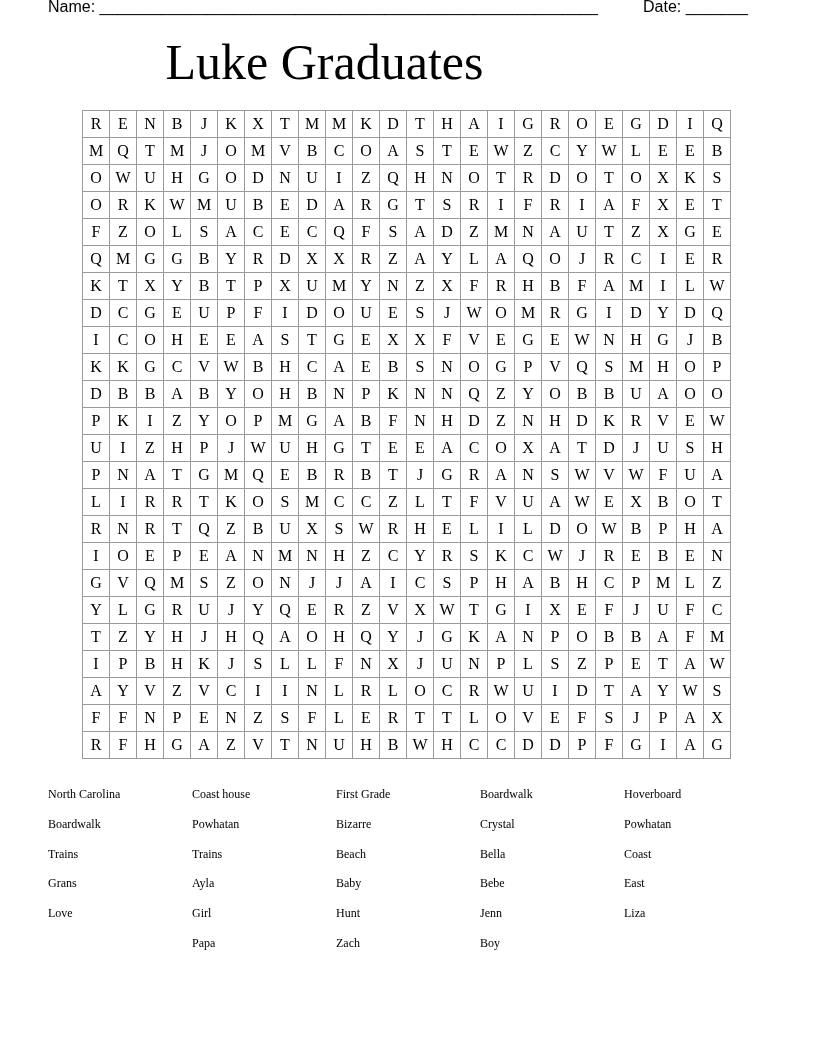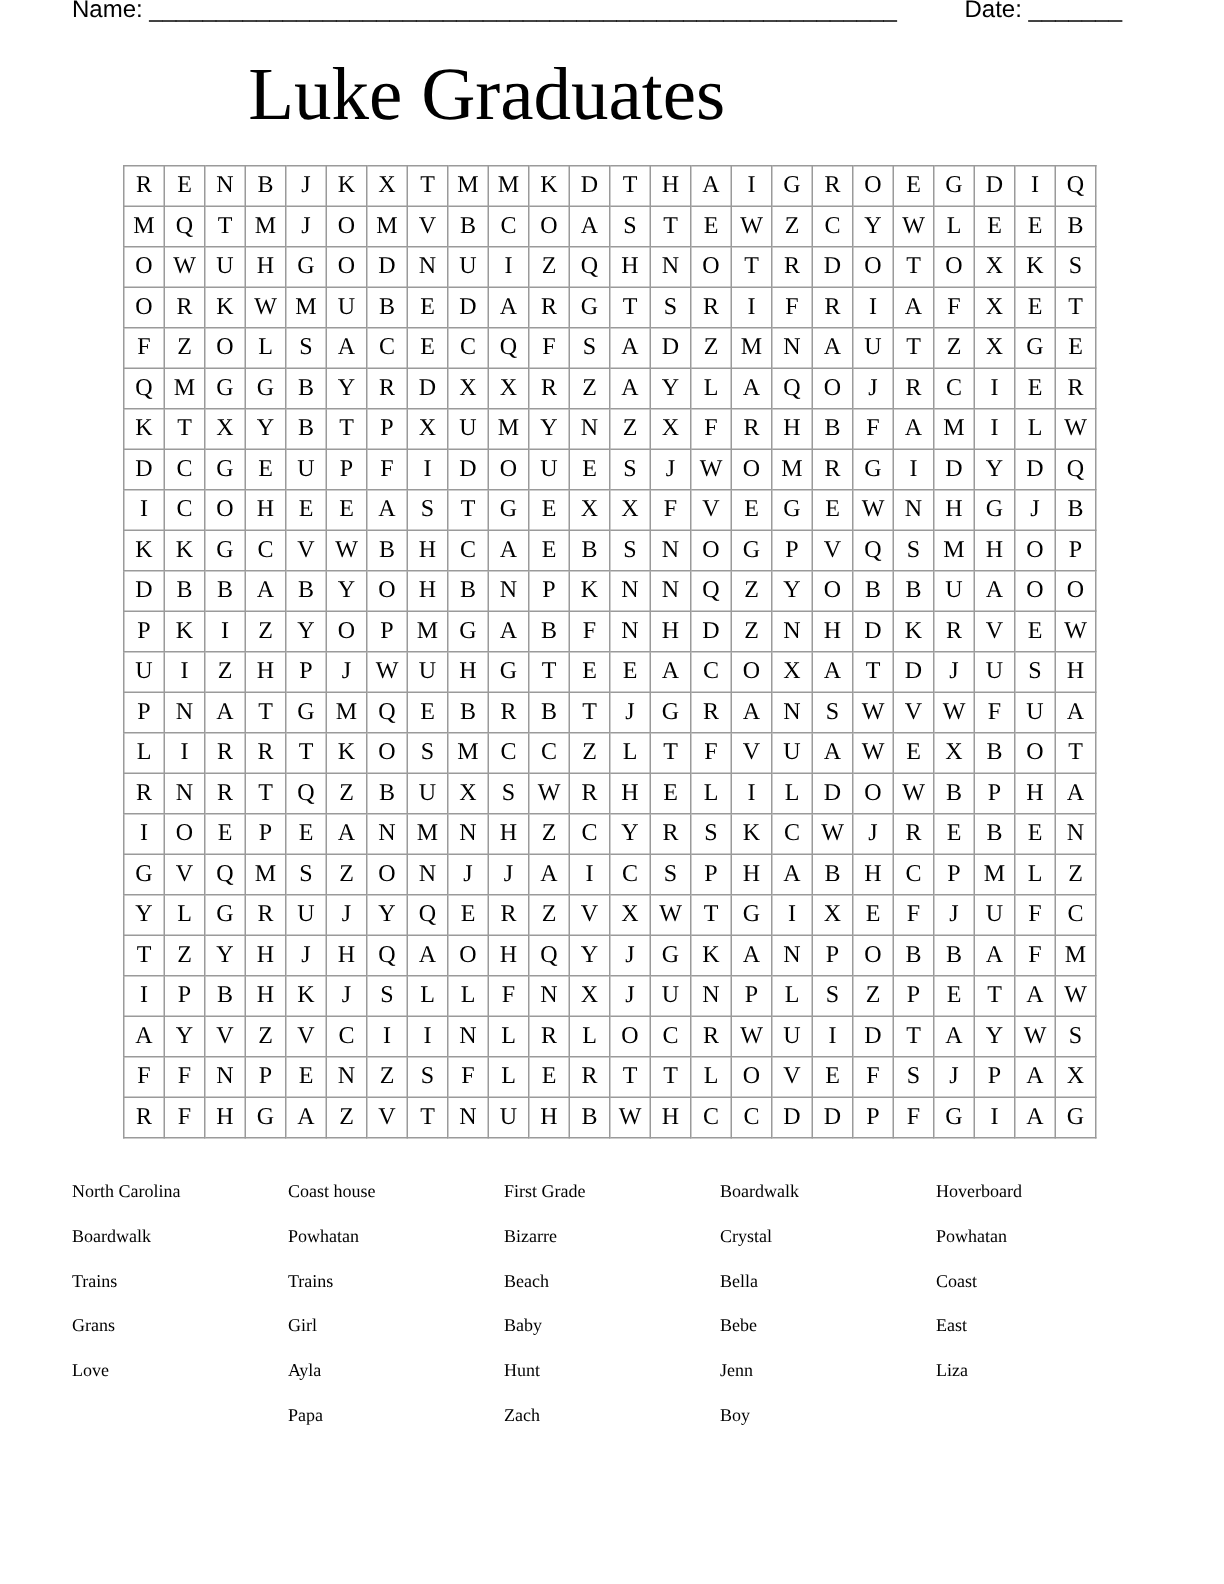--- a/index.html
+++ b/index.html
@@ -674,22 +674,22 @@
       <span>North Carolina</span>
       <span>Boardwalk</span>
       <span>Trains</span>
       <span>Grans</span>
       <span>Love</span>
     </div>
     <div class="col">
       <span>Coast house</span>
       <span>Powhatan</span>
       <span>Trains</span>
+      <span>Ayla</span>
       <span>Girl</span>
-      <span>Ayla</span>
       <span>Papa</span>
     </div>
     <div class="col">
       <span>First Grade</span>
       <span>Bizarre</span>
       <span>Beach</span>
       <span>Baby</span>
       <span>Hunt</span>
       <span>Zach</span>
     </div>

